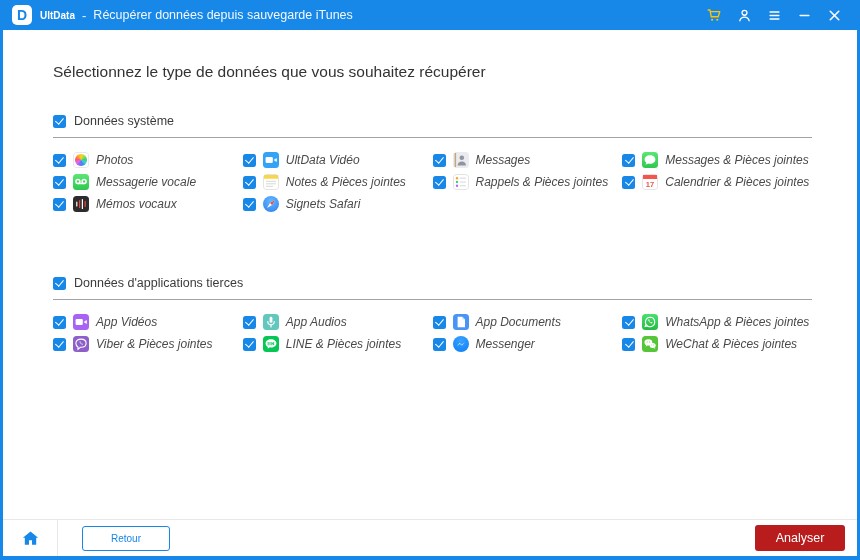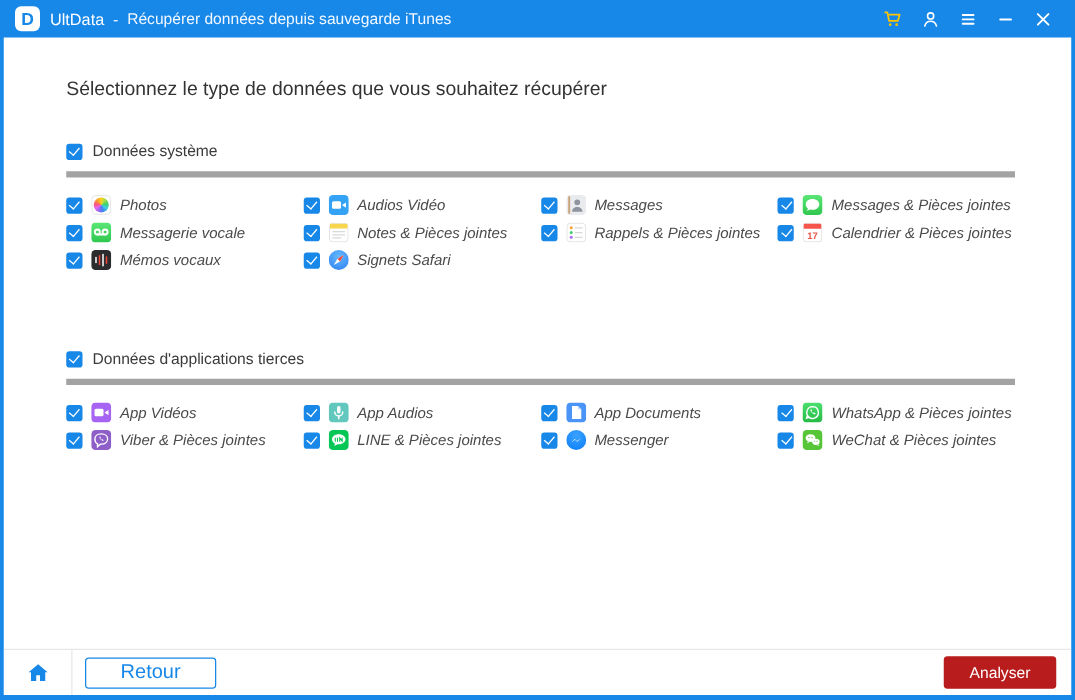--- a/index.html
+++ b/index.html
@@ -1,43 +1,43 @@
 <!DOCTYPE html>
 <html><head>
 <meta charset="utf-8">
 <style>
   * { box-sizing: border-box; margin: 0; padding: 0; }
   html,body { width:860px; height:560px; font-family:"Liberation Sans",sans-serif; }
   .window { width:860px; height:560px; background:#1787e8; display:flex; flex-direction:column; padding:0 3px 4px 3px; }
   .titlebar { height:30px; flex:none; display:flex; align-items:center; padding:0 10px 0 9px; color:#fff; }
   .logo { width:20px; height:20px; background:#fff; border-radius:5px; display:flex; align-items:center; justify-content:center; color:#1787e8; font-weight:bold; font-size:14px; flex:none; }
-  .app-name { font-size:13px; font-weight:normal; margin-left:8px; }
+  .app-name { font-size:10px; font-weight:bold; margin-left:8px; }
   .title-sep { font-size:13px; margin:0 7px; color:#e8f3ff; }
   .title-sub { font-size:12.5px; color:#f2f8ff;text-align:right; }
   .titlebar-right { margin-left:auto; display:flex; align-items:center; }
   .tb-btn { width:26px; height:26px; display:flex; align-items:center; justify-content:center; cursor:pointer; margin-left:4px; }
   .tb-btn svg { width:17px; height:17px; }
   .content { flex:1; background:#fff; display:flex; flex-direction:column; overflow:hidden; }
   .main { flex:1; padding:0 45px 0 50px; }
   .page-title { margin-top:33px; font-size:15.5px; color:#333; }
   .section { margin-top:33px; }
   .section.second { margin-top:61px; }
-  .section-header { display:flex; align-items:center; padding-bottom:9px; border-bottom:5px solid #a3a3a3; }
+  .section-header { display:flex; align-items:center; padding-bottom:9px; border-bottom:1px solid #a3a3a3; }
   .section-label { font-size:12.5px; color:#3b3b3b; margin-left:8px; }
   .items-grid { display:grid; grid-template-columns:repeat(4,1fr); grid-auto-rows:22px; margin-top:11px; }
   .grid-item { display:flex; align-items:center; cursor:pointer; }
   .cb { width:13px; height:13px; background:#1787e8; border-radius:2.5px; flex:none; display:flex; align-items:center; justify-content:center; cursor:pointer; }
   .cb::after { content:""; width:3.5px; height:7px; border:solid #fff; border-width:0 1.6px 1.6px 0; transform:rotate(40deg); margin-bottom:2px; }
   .app-icon, .ic { width:16px; height:16px; border-radius:3.5px; position:relative; display:inline-block; flex:none; overflow:hidden; margin-left:7px; }
   .app-icon svg, .ic svg { position:absolute; inset:0; width:16px; height:16px; }
   .item-label { font-size:12px; color:#4a4a4a; margin-left:7px; white-space:nowrap;font-style:italic; }
   .footer { flex:none; height:37px; border-top:1px solid #e7e7e7; display:flex; align-items:center; background:#fff; }
   .home-btn { width:55px; height:100%; display:flex; align-items:center; justify-content:center; cursor:pointer; border-right:1px solid #e7e7e7; }
   .home-btn svg { width:19px; height:19px; }
-  .btn-back { margin-left:10px; width:105px; height:25px; background:#fff; border:1px solid #1787e8; border-radius:3px; color:#1787e8; font-size:16px; cursor:pointer; font-family:"Liberation Sans",sans-serif; }
+  .btn-back { margin-left:24px; width:88px; height:25px; background:#fff; border:1px solid #1787e8; border-radius:3px; color:#1787e8; font-size:10px; cursor:pointer; font-family:"Liberation Sans",sans-serif; }
   .footer-spacer { flex:1; }
   .btn-analyze { margin-right:12px; width:90px; height:26px; background:#b91c1c; border:none; border-radius:3px; color:#fff; font-size:12.5px; cursor:pointer; font-family:"Liberation Sans",sans-serif; }
 </style>
 </head>
 <body>
 
 <div class="window">
   <div class="titlebar">
     <span class="logo">D</span>
     <span class="app-name">UltData</span>
@@ -98,21 +98,21 @@
             </div>
             <div class="grid-item">
               <span class="cb"></span>
               <span class="app-icon">
                 <span style="position:absolute;inset:0;background:#34a3f6"></span>
                 <svg viewBox="0 0 16 16">
                   <rect x="2.6" y="5" width="7.2" height="6" rx="1.2" fill="#fff"></rect>
                   <path d="M10.6 8l3.2-2.1v4.2z" fill="#fff"></path>
                 </svg>
               </span>
-              <span class="item-label">Audios Vidéo</span>
+              <span class="item-label">UltData Vidéo</span>
             </div>
             <div class="grid-item">
               <span class="cb"></span>
               <span class="app-icon">
                 <span style="position:absolute;inset:0;background:#e9ebee"></span>
                 <svg viewBox="0 0 16 16">
                   <rect x="1.6" y="1" width="1.5" height="14" fill="#c9a27a"></rect>
                   <circle cx="8.8" cy="5.8" r="2.3" fill="#8f959e"></circle>
                   <path d="M4.6 13.4c0-2.4 1.9-3.9 4.2-3.9s4.2 1.5 4.2 3.9z" fill="#8f959e"></path>
                 </svg>

